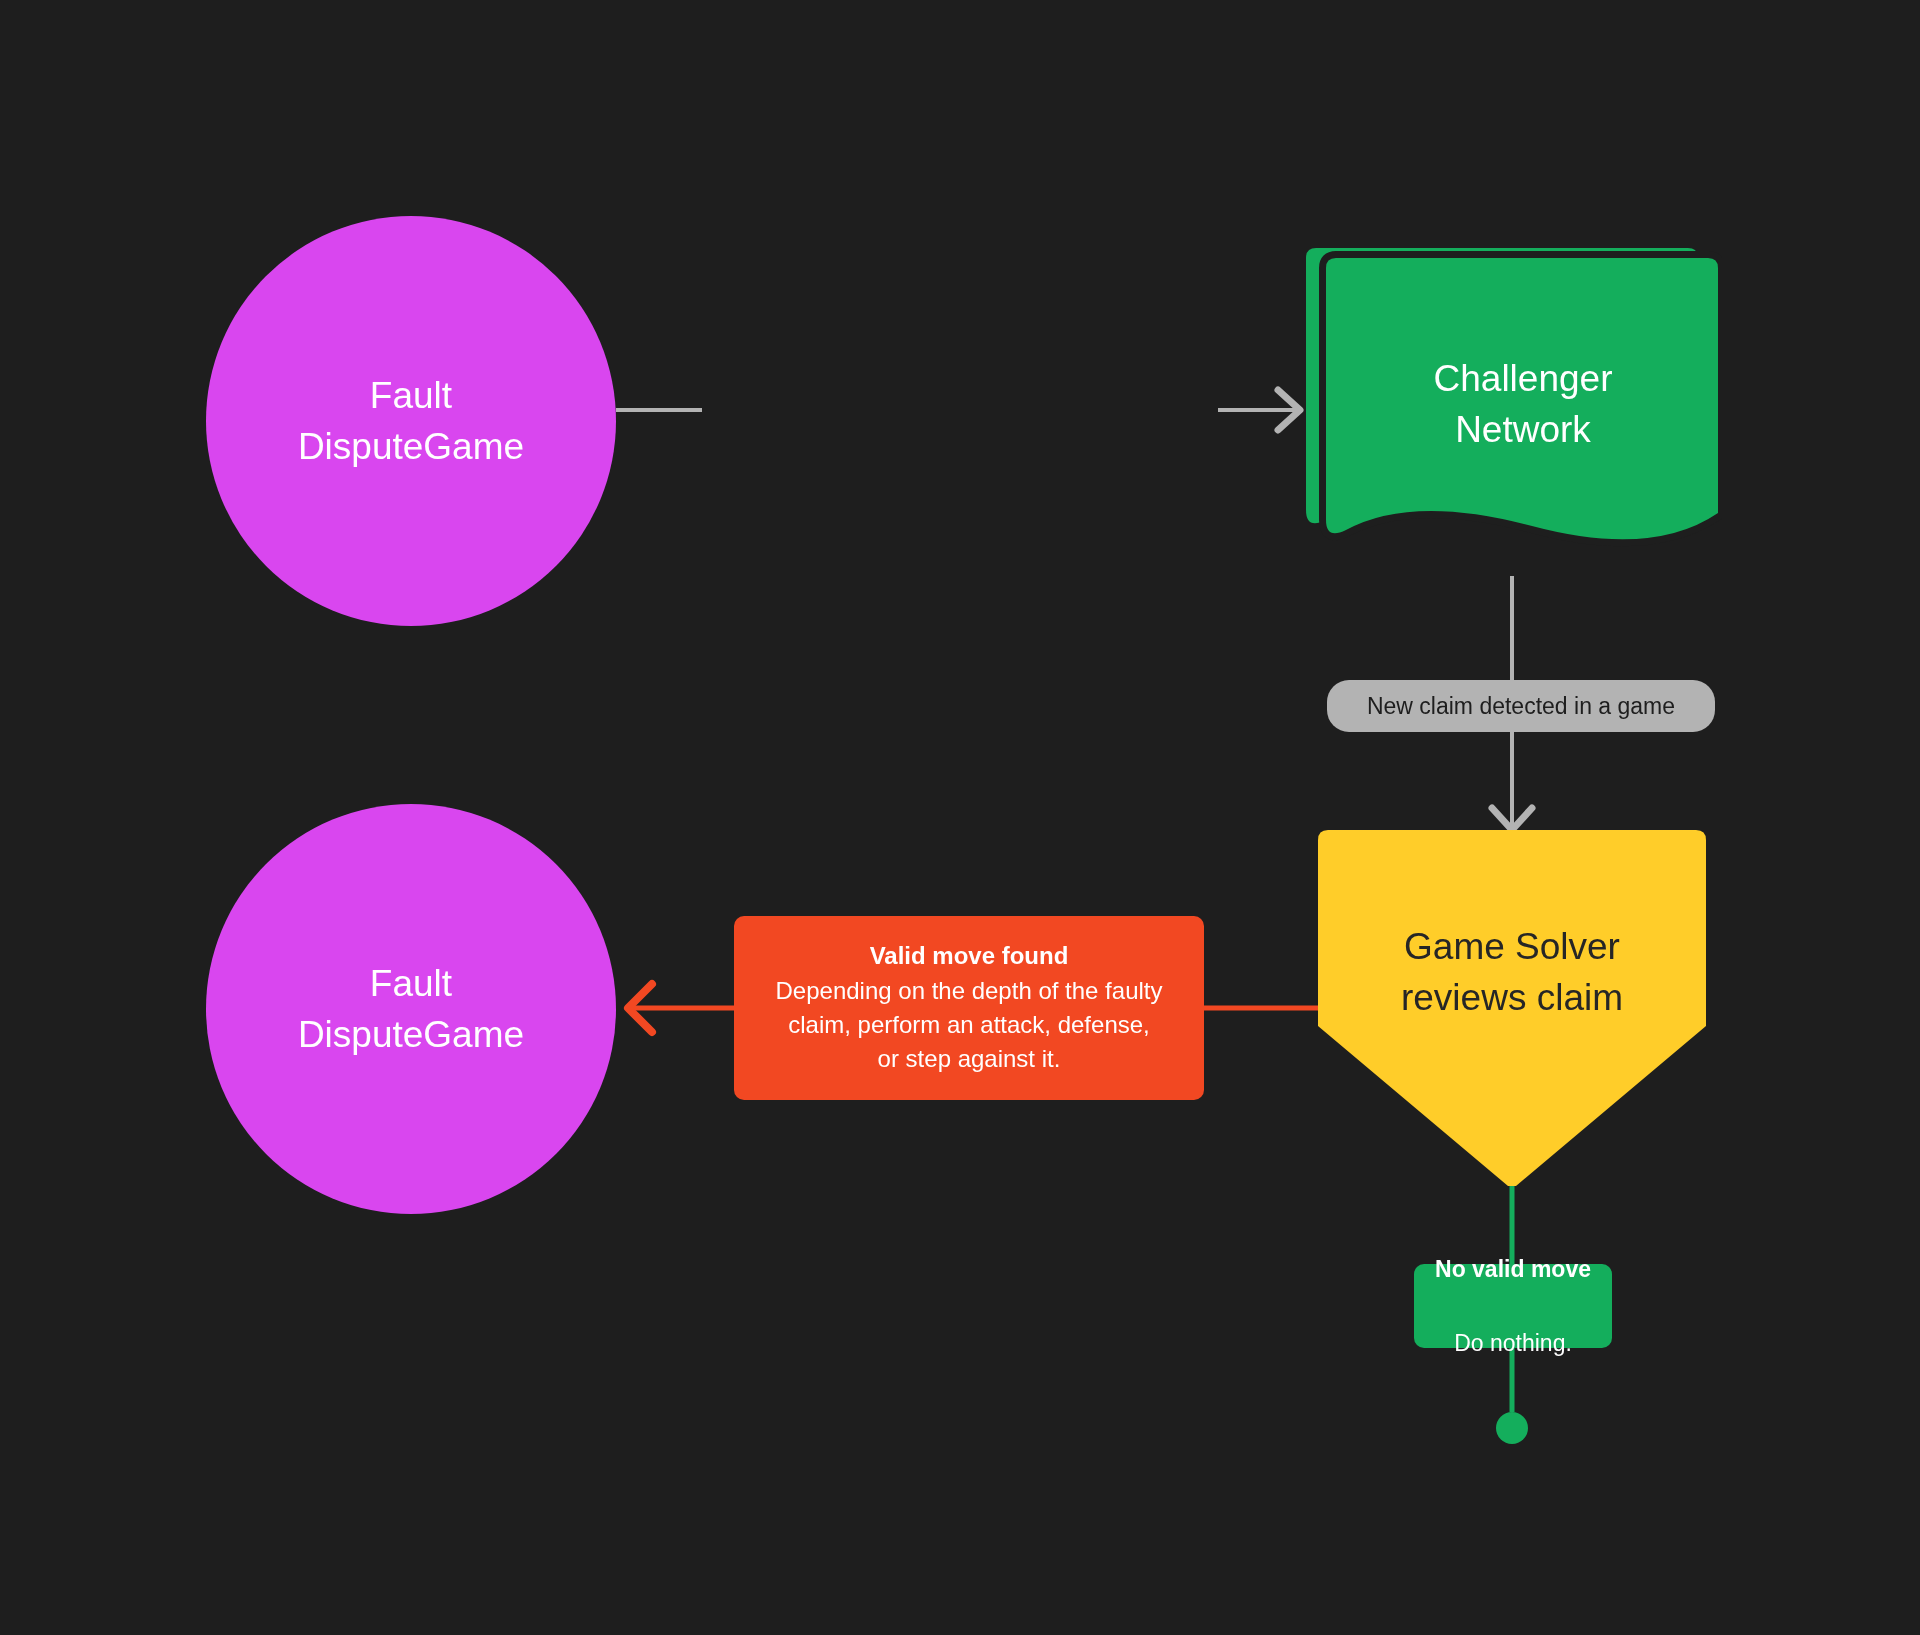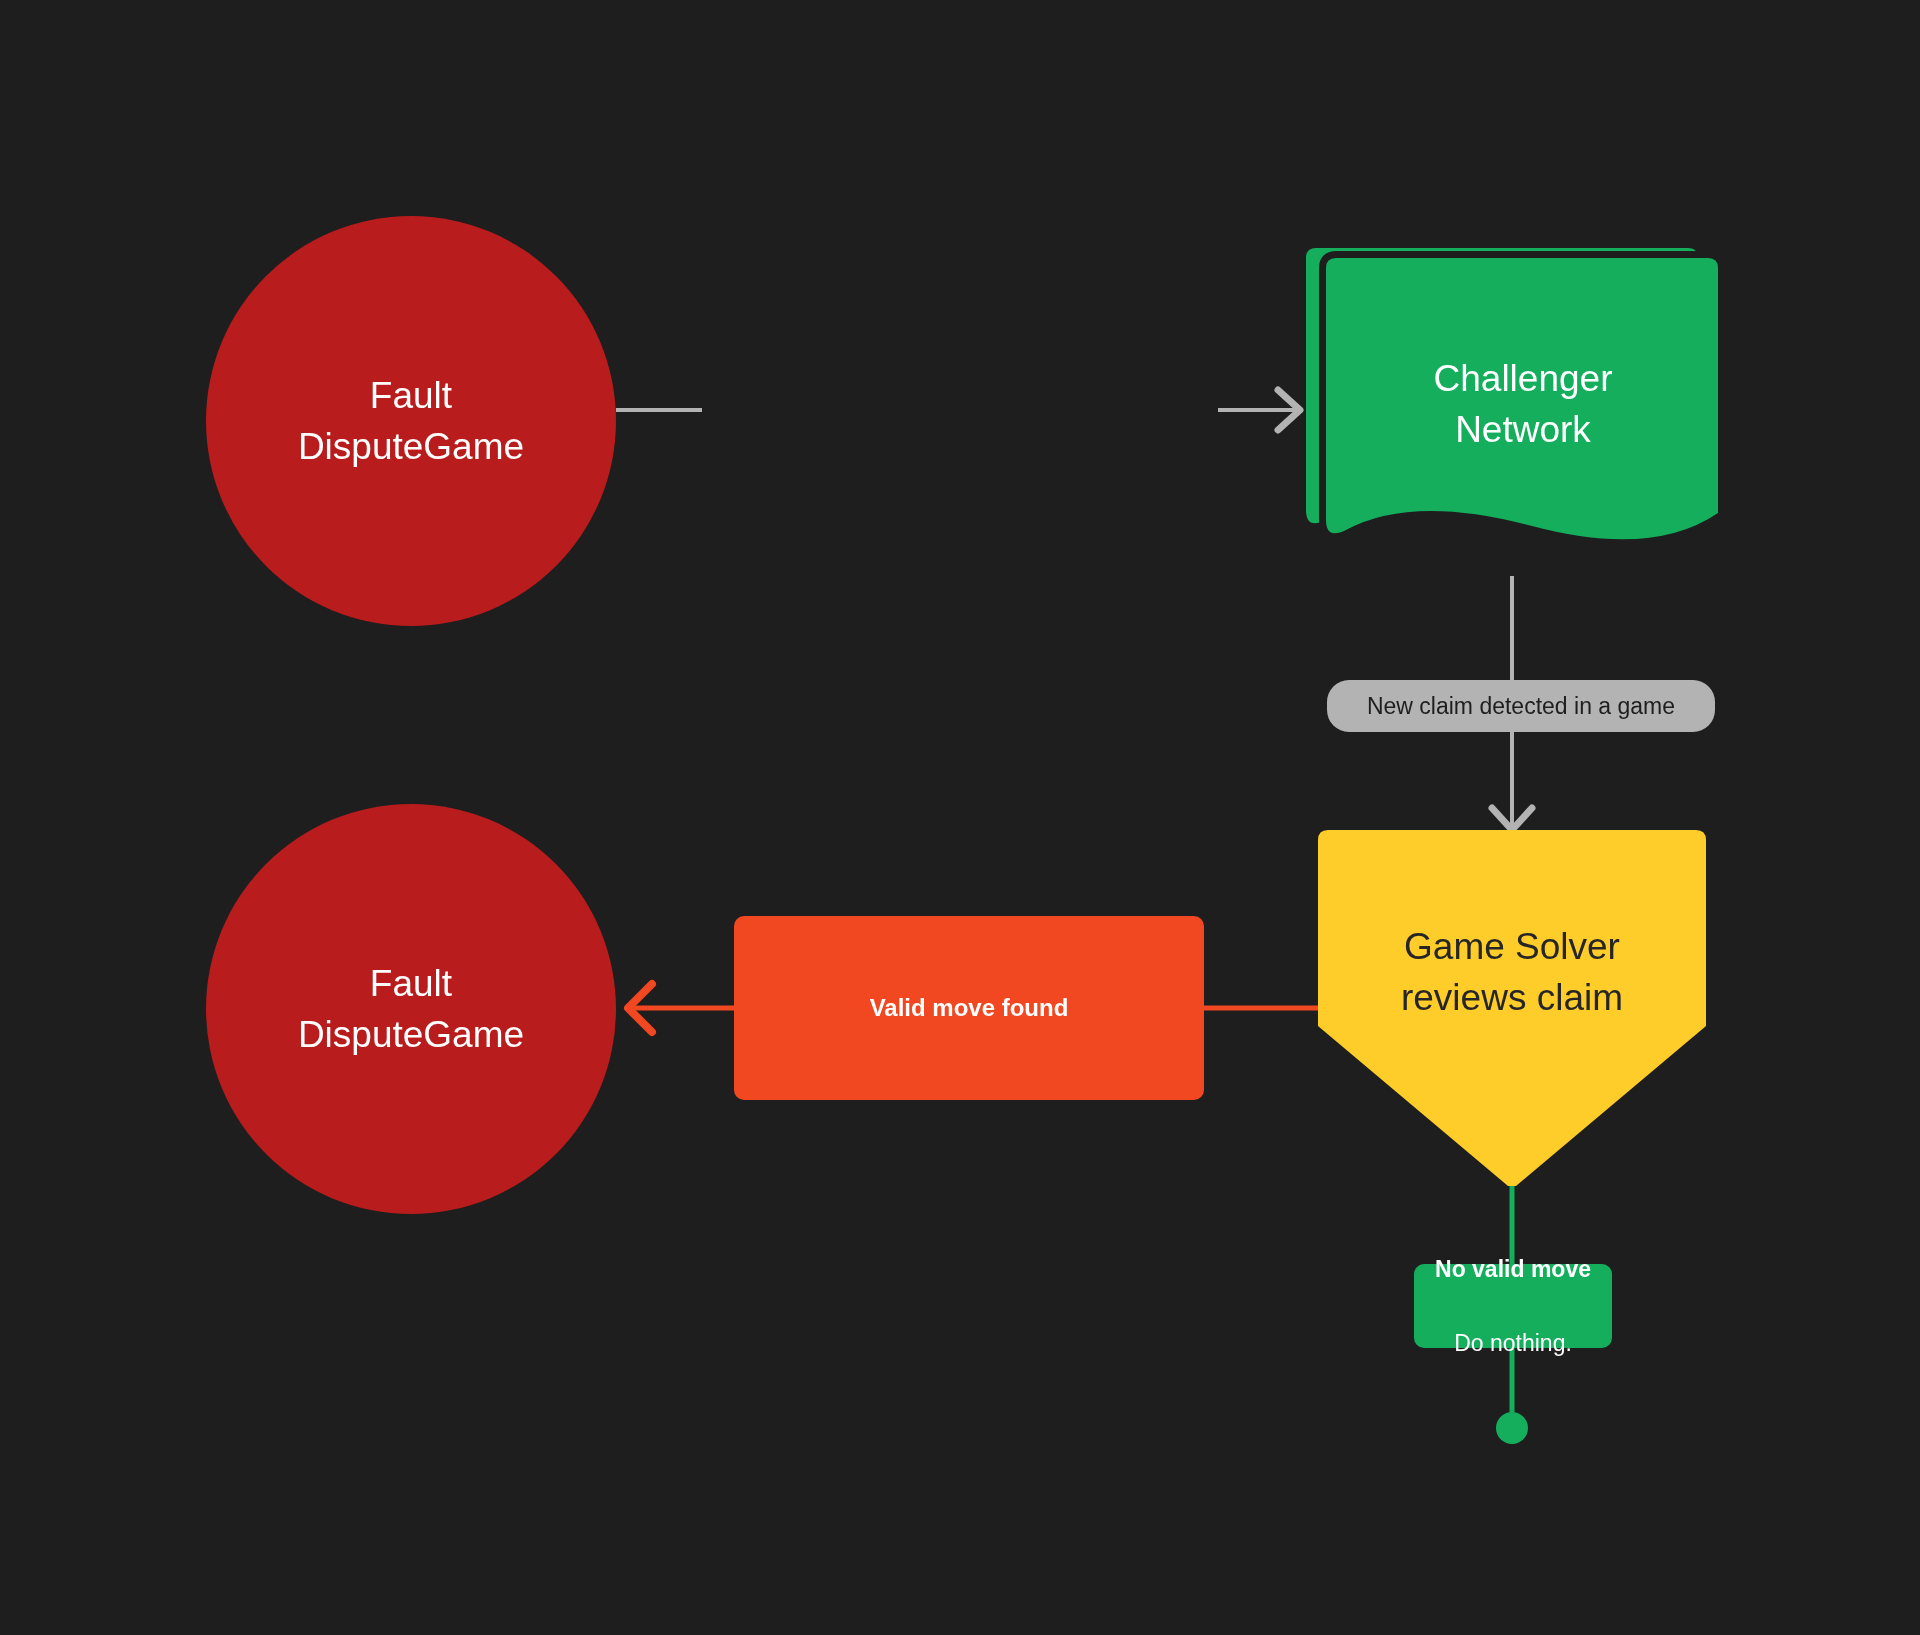--- a/index.html
+++ b/index.html
@@ -39,21 +39,21 @@
     text-align: center;
   }
   .node-label {
     white-space: pre-line;
     line-height: 1.38;
   }
 
   
   .circle-node {
     border-radius: 50%;
-    background: #b91c1c;
+    background: #d946ef;
   }
   .circle-node .node-label {
     color: #ffffff;
     font-size: 37px;
     font-weight: 400;
   }
 
   
   .doc-node .node-label {
     color: #ffffff;
@@ -186,20 +186,23 @@
   <div class="node" style="left:1496px; top:1412px; width:32px; height:32px;
               border-radius:50%; background:#14ae5c;"></div>
 
 
   <div class="edge-label gray" style="left:1327px; top:680px; width:388px; height:52px;border-radius:22px;">
     <span class="lbl-line">New claim detected in a game</span>
   </div>
 
   <div class="edge-label orange" style="left:734px; top:916px; width:470px; height:184px;">
     <span class="lbl-strong">Valid move found</span>
+    <span class="lbl-body">Depending on the depth of the faulty
+claim, perform an attack, defense,
+or step against it.</span>
   </div>
 
   <div class="edge-label green" style="left:1414px; top:1264px; width:198px; height:84px;gap:41px;">
     <span class="lbl-strong">No valid move</span>
     <span class="lbl-body">Do nothing.</span>
   </div>
 
 </div>
 
 </body></html>

